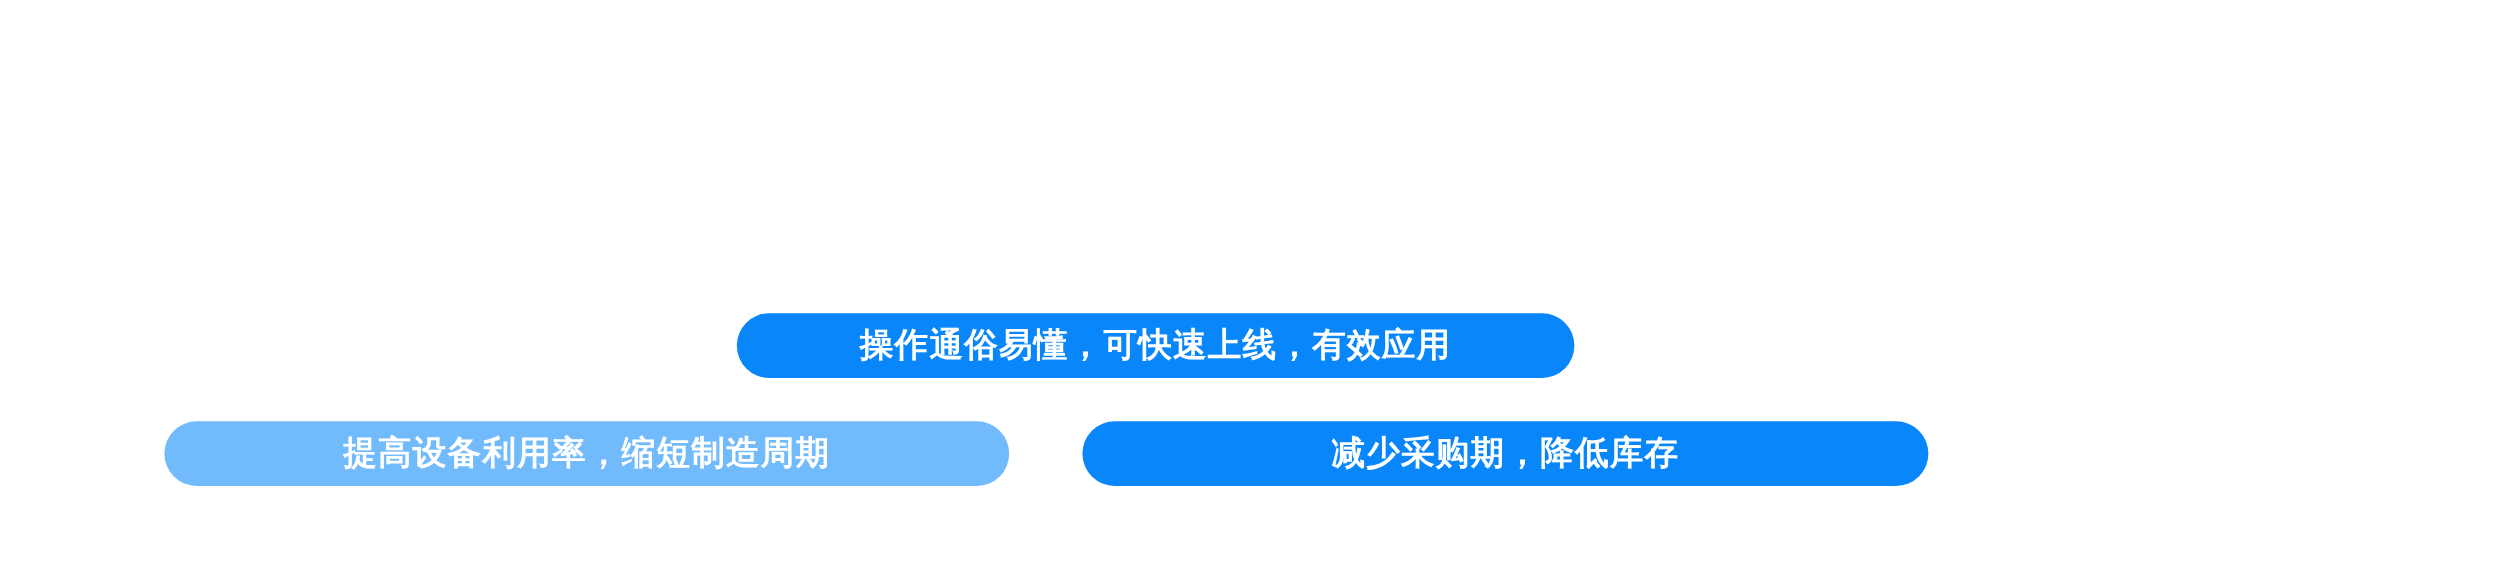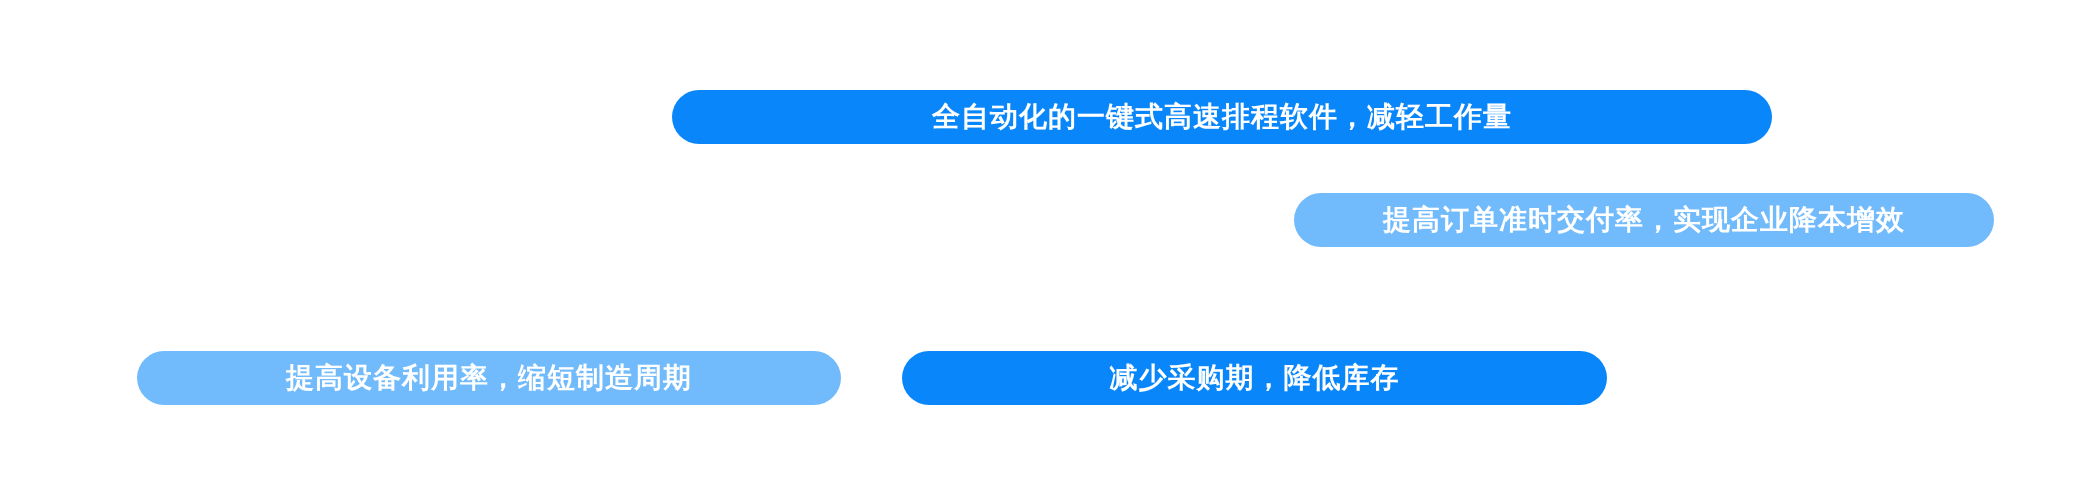--- a/index.html
+++ b/index.html
@@ -40,29 +40,26 @@
   .pill-3 { left: 1294px; top: 193px; width: 700px;  }
   .pill-4 { left: 614px;  top: 261px; width: 698px;  }
   .pill-5 { left: 137px;  top: 351px; width: 704px;  }
   .pill-6 { left: 902px;  top: 351px; width: 705px;  }
 </style>
 </head>
 <body>
 
 <div class="canvas">
 
-  <div class="pill dark pill-1">
-    <span>全自动化的一键式高速排程软件，减轻工作量</span>
-  </div>
 
 
-  <div class="pill light pill-3">
-    <span>提高订单准时交付率，实现企业降本增效</span>
+
+  <div class="pill dark pill-4">
+    <span>操作通俗易懂，可快速上线，有效应用</span>
   </div>
-
 
   <div class="pill dark pill-6">
     <span>减少采购期，降低库存</span>
   </div>
 
   <div class="pill light pill-5">
     <span>提高设备利用率，缩短制造周期</span>
   </div>
 
 </div>

